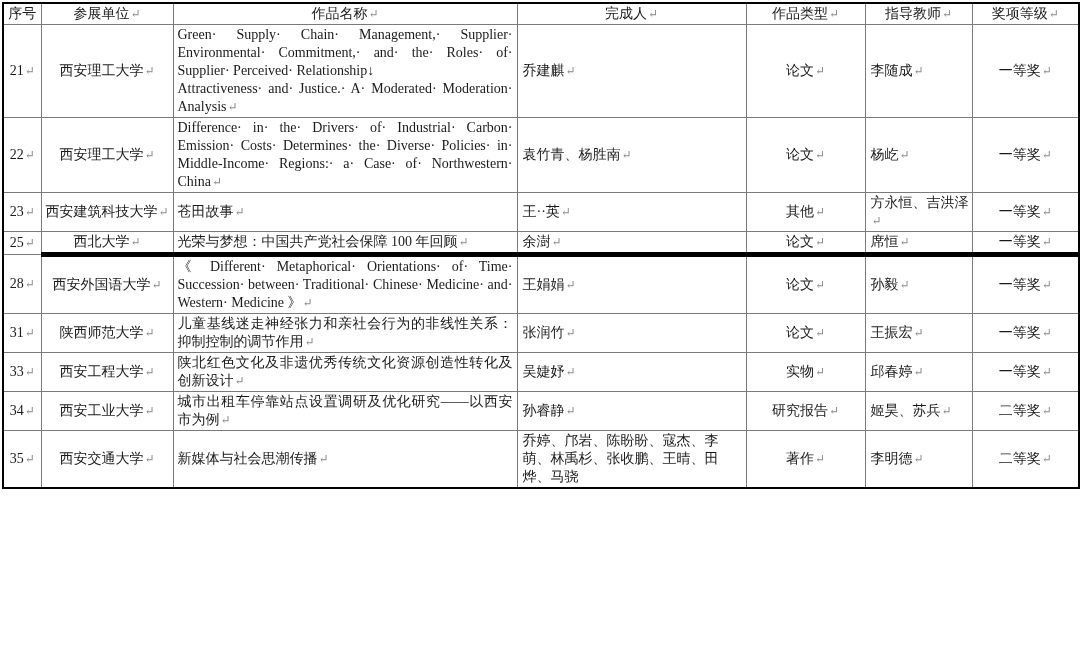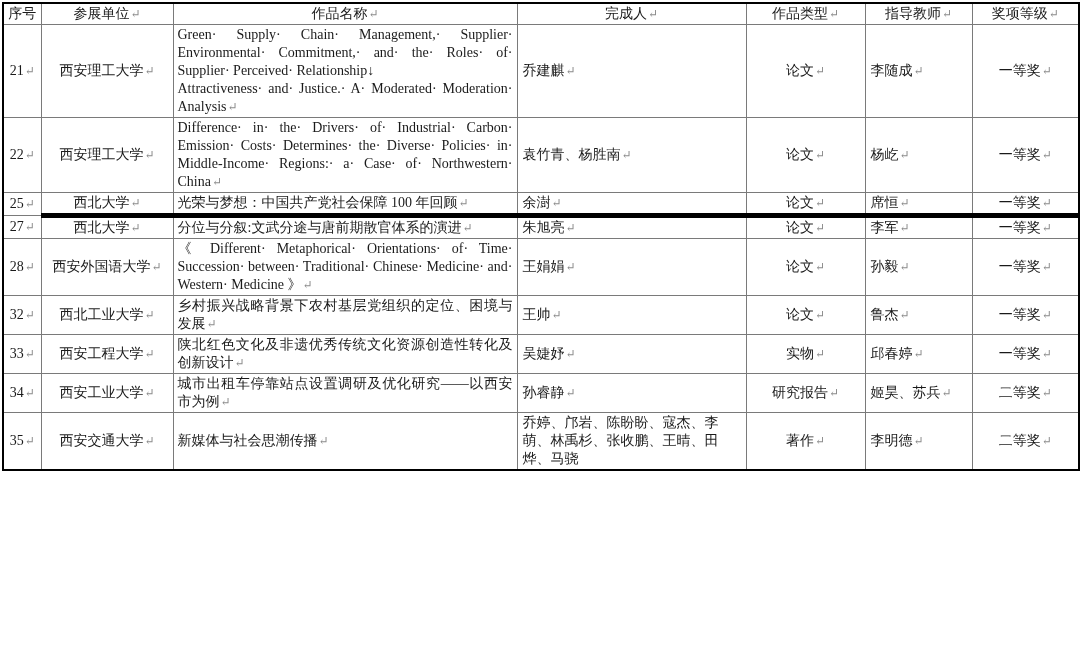--- a/index.html
+++ b/index.html
@@ -74,54 +74,54 @@
   </tr>
         <tr>
     <td class="c-num">22<span class="pmark" style="color: rgb(140, 140, 140);">↵</span></td>
     <td class="c-unit">西安理工大学<span class="pmark" style="color: rgb(140, 140, 140);">↵</span></td>
     <td class="c-title">Difference· in· the· Drivers· of· Industrial· Carbon· Emission· Costs· Determines· the· Diverse· Policies· in· Middle-Income· Regions:· a· Case· of· Northwestern· China<span class="pmark" style="color: rgb(140, 140, 140);">↵</span></td>
     <td class="c-authors">袁竹青、杨胜南<span class="pmark" style="color: rgb(140, 140, 140);">↵</span></td>
     <td class="c-type">论文<span class="pmark" style="color: rgb(140, 140, 140);">↵</span></td>
     <td class="c-advisor">杨屹<span class="pmark" style="color: rgb(140, 140, 140);">↵</span></td>
     <td class="c-award">一等奖<span class="pmark" style="color: rgb(140, 140, 140);">↵</span></td>
   </tr>
+        <tr>
+    <td class="c-num">23<span class="pmark" style="color: rgb(140, 140, 140);">↵</span></td>
+    <td class="c-unit">西安建筑科技大学<span class="pmark" style="color: rgb(140, 140, 140);">↵</span></td>
+    <td class="c-title">苍田故事<span class="pmark" style="color: rgb(140, 140, 140);">↵</span></td>
+    <td class="c-authors">王··英<span class="pmark" style="color: rgb(140, 140, 140);">↵</span></td>
+    <td class="c-type">其他<span class="pmark" style="color: rgb(140, 140, 140);">↵</span></td>
+    <td class="c-advisor">方永恒、吉洪泽<span class="pmark" style="color: rgb(140, 140, 140);">↵</span></td>
+    <td class="c-award">一等奖<span class="pmark" style="color: rgb(140, 140, 140);">↵</span></td>
+  </tr>
         <tr class="highlight">
     <td class="c-num">25<span class="pmark" style="color: rgb(140, 140, 140);">↵</span></td>
     <td class="c-unit">西北大学<span class="pmark" style="color: rgb(140, 140, 140);">↵</span></td>
     <td class="c-title">光荣与梦想：中国共产党社会保障 100 年回顾<span class="pmark" style="color: rgb(140, 140, 140);">↵</span></td>
     <td class="c-authors">余澍<span class="pmark" style="color: rgb(140, 140, 140);">↵</span></td>
     <td class="c-type">论文<span class="pmark" style="color: rgb(140, 140, 140);">↵</span></td>
     <td class="c-advisor">席恒<span class="pmark" style="color: rgb(140, 140, 140);">↵</span></td>
-    <td class="c-award">一等奖<span class="pmark" style="color: rgb(140, 140, 140);">↵</span></td>
-  </tr>
-        <tr>
-    <td class="c-num">27<span class="pmark" style="color: rgb(140, 140, 140);">↵</span></td>
-    <td class="c-unit">西北大学<span class="pmark" style="color: rgb(140, 140, 140);">↵</span></td>
-    <td class="c-title">分位与分叙:文武分途与唐前期散官体系的演进<span class="pmark" style="color: rgb(140, 140, 140);">↵</span></td>
-    <td class="c-authors">朱旭亮<span class="pmark" style="color: rgb(140, 140, 140);">↵</span></td>
-    <td class="c-type">论文<span class="pmark" style="color: rgb(140, 140, 140);">↵</span></td>
-    <td class="c-advisor">李军<span class="pmark" style="color: rgb(140, 140, 140);">↵</span></td>
     <td class="c-award">一等奖<span class="pmark" style="color: rgb(140, 140, 140);">↵</span></td>
   </tr>
         <tr>
     <td class="c-num">28<span class="pmark" style="color: rgb(140, 140, 140);">↵</span></td>
     <td class="c-unit">西安外国语大学<span class="pmark" style="color: rgb(140, 140, 140);">↵</span></td>
     <td class="c-title">《 Different· Metaphorical· Orientations· of· Time· Succession· between· Traditional· Chinese· Medicine· and· Western· Medicine 》<span class="pmark" style="color: rgb(140, 140, 140);">↵</span></td>
     <td class="c-authors">王娟娟<span class="pmark" style="color: rgb(140, 140, 140);">↵</span></td>
     <td class="c-type">论文<span class="pmark" style="color: rgb(140, 140, 140);">↵</span></td>
     <td class="c-advisor">孙毅<span class="pmark" style="color: rgb(140, 140, 140);">↵</span></td>
     <td class="c-award">一等奖<span class="pmark" style="color: rgb(140, 140, 140);">↵</span></td>
   </tr>
         <tr>
-    <td class="c-num">32<span class="pmark" style="color: rgb(140, 140, 140);">↵</span></td>
-    <td class="c-unit">西北工业大学<span class="pmark" style="color: rgb(140, 140, 140);">↵</span></td>
-    <td class="c-title">乡村振兴战略背景下农村基层党组织的定位、困境与发展<span class="pmark" style="color: rgb(140, 140, 140);">↵</span></td>
-    <td class="c-authors">王帅<span class="pmark" style="color: rgb(140, 140, 140);">↵</span></td>
+    <td class="c-num">31<span class="pmark" style="color: rgb(140, 140, 140);">↵</span></td>
+    <td class="c-unit">陕西师范大学<span class="pmark" style="color: rgb(140, 140, 140);">↵</span></td>
+    <td class="c-title">儿童基线迷走神经张力和亲社会行为的非线性关系：抑制控制的调节作用<span class="pmark" style="color: rgb(140, 140, 140);">↵</span></td>
+    <td class="c-authors">张润竹<span class="pmark" style="color: rgb(140, 140, 140);">↵</span></td>
     <td class="c-type">论文<span class="pmark" style="color: rgb(140, 140, 140);">↵</span></td>
-    <td class="c-advisor">鲁杰<span class="pmark" style="color: rgb(140, 140, 140);">↵</span></td>
+    <td class="c-advisor">王振宏<span class="pmark" style="color: rgb(140, 140, 140);">↵</span></td>
     <td class="c-award">一等奖<span class="pmark" style="color: rgb(140, 140, 140);">↵</span></td>
   </tr>
         <tr>
     <td class="c-num">33<span class="pmark" style="color: rgb(140, 140, 140);">↵</span></td>
     <td class="c-unit">西安工程大学<span class="pmark" style="color: rgb(140, 140, 140);">↵</span></td>
     <td class="c-title">陕北红色文化及非遗优秀传统文化资源创造性转化及创新设计<span class="pmark" style="color: rgb(140, 140, 140);">↵</span></td>
     <td class="c-authors">吴婕妤<span class="pmark" style="color: rgb(140, 140, 140);">↵</span></td>
     <td class="c-type">实物<span class="pmark" style="color: rgb(140, 140, 140);">↵</span></td>
     <td class="c-advisor">邱春婷<span class="pmark" style="color: rgb(140, 140, 140);">↵</span></td>
     <td class="c-award">一等奖<span class="pmark" style="color: rgb(140, 140, 140);">↵</span></td>

